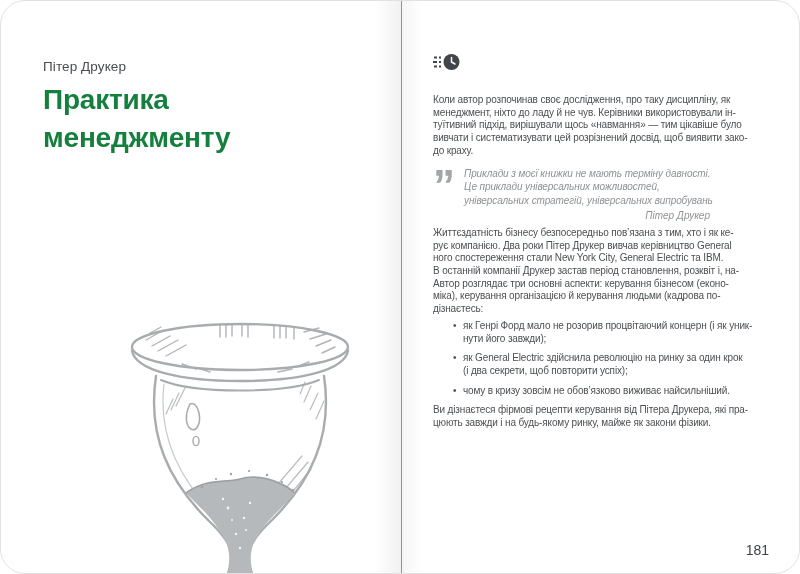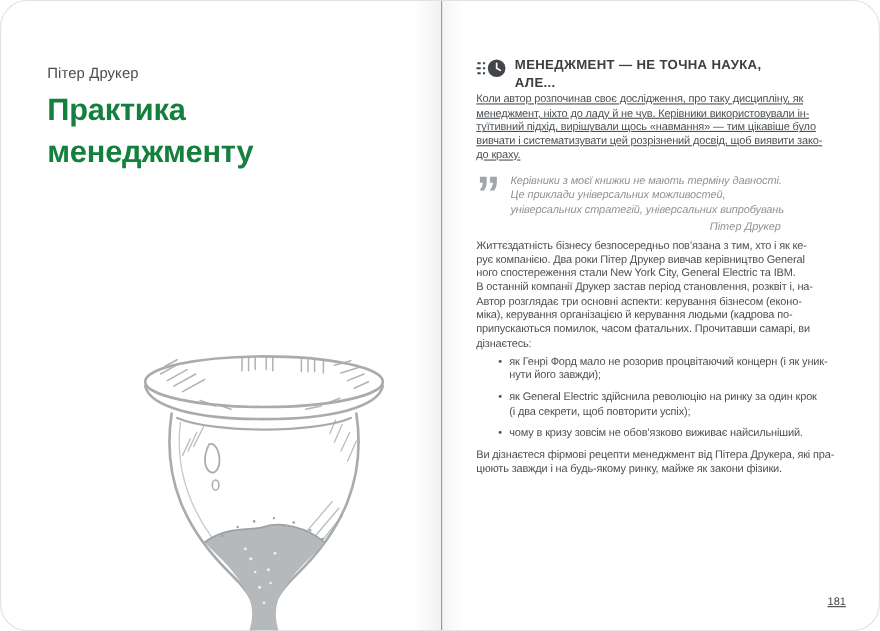--- a/index.html
+++ b/index.html
@@ -30,35 +30,35 @@
 
   
   .content { position:absolute; left:32px; top:50px; width:337px; color:#4c5053; }
   .tline { white-space:nowrap; }
 
   .heading-row { display:flex; align-items:flex-start; }
   .h-icon { flex:0 0 auto; margin-top:1px; margin-right:7px; }
   .section-heading { font-size:12px; line-height:16px; font-weight:700; color:#3b3f42; letter-spacing:.3px; }
 
   .para { font-size:10px; line-height:12.7px; letter-spacing:-0.15px; }
-  .p1 { margin-top:2px;text-decoration:underline; }
+  .p1 { margin-top:18px; }
   .p2 { margin-top:6px; }
   .p3 { margin-top:3px; }
 
   .quote { position:relative; margin:9px 0 6px; padding-left:31px; }
   .qmark { position:absolute; left:0; top:-3px; font-size:44px; line-height:1; font-weight:700; color:#a2a6a9; }
   .qlines { font-size:10px; line-height:13.8px; font-style:italic; color:#8e9296; letter-spacing:-0.1px; width:246px; }
   .qattr { width:246px; text-align:right; font-size:10px; font-style:italic; color:#8e9296; margin-top:2px; }
 
   .bullets { list-style:none; margin-top:4px; }
   .bullets li { position:relative; padding-left:30px; margin-bottom:7px;
     font-size:10px; line-height:12.7px; letter-spacing:-0.15px; }
   .bullets .marker { position:absolute; left:20px; top:0; color:#4c5053; }
 
-  .page-number { position:absolute; right:32px; top:541px; font-size:10px; color:#3f4346;text-decoration:underline; }
+  .page-number { position:absolute; right:32px; top:541px; font-size:14px; color:#3f4346; }
 </style>
 </head>
 <body>
 
 <div class="spread">
 
   <div class="page-left">
     <div class="book-author">Пітер Друкер</div>
     <div class="book-title">
         <div class="tline">Практика</div>
@@ -133,52 +133,47 @@
           <svg viewBox="0 0 28 20" width="28" height="20">
             <g stroke="#42464a" stroke-width="1.8" fill="none">
               <path d="M1,5.5 h7" stroke-dasharray="3 2"></path>
               <path d="M0,10 h8" stroke-dasharray="4 2"></path>
               <path d="M1,14.5 h7" stroke-dasharray="3 2"></path>
             </g>
             <circle cx="18.5" cy="10" r="8" fill="#42464a"></circle>
             <path d="M18.5,5.5 V10 l3.4,2" stroke="#ffffff" stroke-width="1.5" fill="none" stroke-linecap="round"></path>
           </svg>
         </span>
-        <h2 class="section-heading">
-            <div class="tline">МЕНЕДЖМЕНТ — НЕ ТОЧНА НАУКА,</div>
-            <div class="tline">АЛЕ...</div>
-          </h2>
       </div>
 
       <div class="para p1">
           <div class="tline">Коли автор розпочинав своє дослідження, про таку дисципліну, як</div>
           <div class="tline">менеджмент, ніхто до ладу й не чув. Керівники використовували ін-</div>
           <div class="tline">туїтивний підхід, вирішували щось «навмання» — тим цікавіше було</div>
           <div class="tline">вивчати і систематизувати цей розрізнений досвід, щоб виявити зако-</div>
           <div class="tline">до краху.</div>
         </div>
 
       <div class="quote">
         <span class="qmark">”</span>
         <div class="qlines">
-            <div class="tline">Керівники з моєї книжки не мають терміну давності.</div>
+            <div class="tline">Приклади з моєї книжки не мають терміну давності.</div>
             <div class="tline">Це приклади універсальних можливостей,</div>
             <div class="tline">універсальних стратегій, універсальних випробувань</div>
           </div>
         <div class="qattr">Пітер Друкер</div>
       </div>
 
       <div class="para p2">
           <div class="tline">Життєздатність бізнесу безпосередньо пов’язана з тим, хто і як ке-</div>
           <div class="tline">рує компанією. Два роки Пітер Друкер вивчав керівництво General</div>
           <div class="tline">ного спостереження стали New York City, General Electric та IBM.</div>
           <div class="tline">В останній компанії Друкер застав період становлення, розквіт і, на-</div>
           <div class="tline">Автор розглядає три основні аспекти: керування бізнесом (еконо-</div>
           <div class="tline">міка), керування організацією й керування людьми (кадрова по-</div>
-          <div class="tline">припускаються помилок, часом фатальних. Прочитавши самарі, ви</div>
           <div class="tline">дізнаєтесь:</div>
         </div>
 
       <ul class="bullets">
         <li>
           <span class="marker">•</span>
           <div>
               <div class="tline">як Генрі Форд мало не розорив процвітаючий концерн (і як уник-</div>
               <div class="tline">нути його завжди);</div>
             </div>
@@ -192,21 +187,21 @@
         </li>
         <li>
           <span class="marker">•</span>
           <div>
               <div class="tline">чому в кризу зовсім не обов’язково виживає найсильніший.</div>
             </div>
         </li>
       </ul>
 
       <div class="para p3">
-          <div class="tline">Ви дізнаєтеся фірмові рецепти менеджмент від Пітера Друкера, які пра-</div>
+          <div class="tline">Ви дізнаєтеся фірмові рецепти керування від Пітера Друкера, які пра-</div>
           <div class="tline">цюють завжди і на будь-якому ринку, майже як закони фізики.</div>
         </div>
     </div>
 
     <div class="page-number">181</div>
   </div>
 
 </div>
 
 </body></html>

